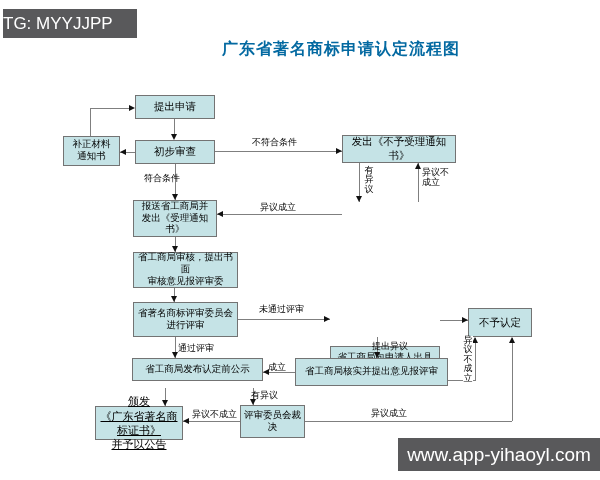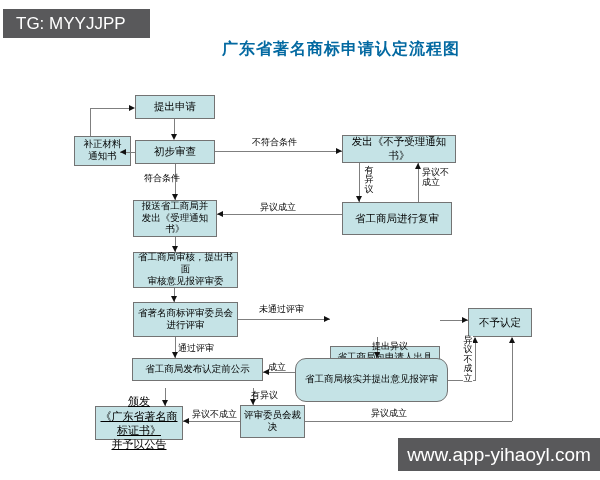--- a/index.html
+++ b/index.html
@@ -2,21 +2,21 @@
 <html><head>
 <meta charset="utf-8">
 <style>
   html,body{margin:0;padding:0;}
   body{width:600px;height:480px;position:relative;background:#ffffff;overflow:hidden;
        font-family:"Liberation Serif", serif;}
   .stage{position:absolute;inset:0;width:600px;height:480px;}
 
   .banner{position:absolute;background:#59595b;color:#ffffff;
           font-family:"Liberation Sans", sans-serif;display:flex;align-items:center;}
-  .banner.tg{left:3px;top:9px;width:134px;height:29px;padding-left:13px;font-size:17px;}
+  .banner.tg{left:3px;top:9px;width:134px;height:29px;font-size:17px;}
   .banner.wm{left:398px;top:438px;width:202px;height:33px;justify-content:center;font-size:19px;}
 
   .title{position:absolute;left:91px;top:39px;width:500px;text-align:center;
          font-size:16px;font-weight:bold;color:#0369a1;letter-spacing:1px;}
 
   .node{position:absolute;background:#c5e3e6;border:1px solid #737373;
         display:flex;align-items:center;justify-content:center;text-align:center;
         font-size:10.5px;line-height:1.3;color:#000;white-space:pre-line;box-sizing:border-box;}
   .node.small{font-size:9.5px;line-height:1.25;}
   .node.tiny{font-size:11px;line-height:1.3;text-decoration:underline;}
@@ -41,35 +41,34 @@
   <div class="banner tg">
     <span>TG: MYYJJPP</span>
   </div>
   <div class="banner wm">
     <span>www.app-yihaoyl.com</span>
   </div>
 
   <div class="title">广东省著名商标申请认定流程图</div>
 
   <div class="node" style="left:135px;top:95px;width:80px;height:24px;">提出申请</div>
-  <div class="node small" style="left:63px;top:136px;width:57px;height:30px;margin-left:11px;">补正材料
+  <div class="node small" style="left:63px;top:136px;width:57px;height:30px;">补正材料
 通知书</div>
   <div class="node" style="left:135px;top:140px;width:80px;height:24px;">初步审查</div>
   <div class="node" style="left:342px;top:135px;width:114px;height:28px;">发出《不予受理通知书》</div>
-  <div class="node" style="left:342px;top:202px;width:110px;height:33px;">省工商局进行复审</div>
   <div class="node small" style="left:133px;top:200px;width:84px;height:37px;">报送省工商局并
 发出《受理通知书》</div>
   <div class="node small" style="left:133px;top:252px;width:105px;height:36px;">省工商局审核，提出书面
 审核意见报评审委</div>
   <div class="node small" style="left:133px;top:302px;width:105px;height:35px;">省著名商标评审委员会
 进行评审</div>
   <div class="node small" style="left:330px;top:302px;width:110px;height:35px;margin-top:44px;">省工商局向申请人出具
 《不予认定通知书》</div>
   <div class="node" style="left:468px;top:308px;width:64px;height:29px;">不予认定</div>
-  <div class="node small" style="left:295px;top:358px;width:153px;height:44px;border-radius:11px;">省工商局核实并提出意见报评审</div>
+  <div class="node small" style="left:295px;top:358px;width:153px;height:28px;">省工商局核实并提出意见报评审</div>
   <div class="node small" style="left:132px;top:358px;width:131px;height:23px;">省工商局发布认定前公示</div>
   <div class="node tiny" style="left:95px;top:406px;width:88px;height:34px;">颁发
 《广东省著名商标证书》
 并予以公告</div>
   <div class="node small" style="left:240px;top:405px;width:65px;height:33px;">评审委员会裁决</div>
 
   <div class="vl" style="left:174px;top:119px;height:17px;"></div>
   <div class="ar d" style="left:171px;top:134px;"></div>
 
   <div class="vl" style="left:90px;top:108px;height:28px;"></div>

